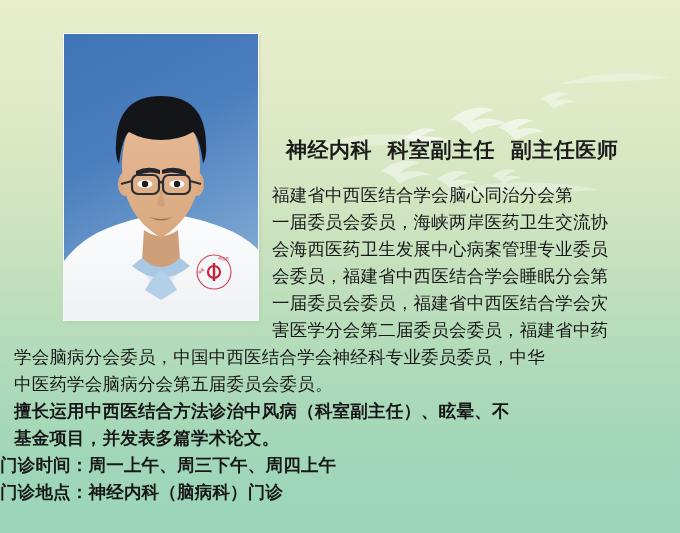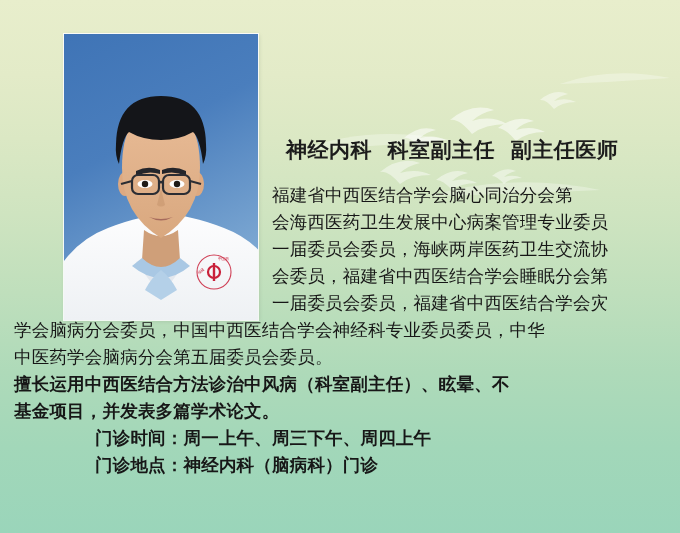--- a/index.html
+++ b/index.html
@@ -95,21 +95,21 @@
     letter-spacing: 0.2px;
   }
   
   .line {
     white-space: pre;
     display: block;
   }
   .line.right-col { padding-left: 272px; }
   .line.full-col  { padding-left: 14px; }
   .para.emph .line { font-weight: bold; }
-  .clinic .line { padding-left: 95px; font-weight: bold; }
+  .clinic .line { font-weight: bold; }
 </style>
 </head>
 <body>
 
 <div id="poster">
 
   <svg class="deco" viewBox="0 0 680 533" xmlns="http://www.w3.org/2000/svg">
     <g fill="#ffffff" opacity="0.55">
 
       <path d="M404 138 q16 -14 32 -8 q-10 2 -16 8 q14 -4 26 2 q-16 0 -26 8 q-10 -12 -16 -10z"></path>
@@ -206,24 +206,25 @@
     </svg>
   </div>
 
 
   <div class="subtitle">神经内科  科室副主任  副主任医师</div>
 
   <div class="body-wrap">
 
     <p class="para">
       <span class="line right-col">福建省中西医结合学会脑心同治分会第</span>
+      <span class="line right-col">一届委员会委员，海峡两岸医药卫生交流协</span>
       <span class="line right-col">会海西医药卫生发展中心病案管理专业委员</span>
-      <span class="line right-col">一届委员会委员，海峡两岸医药卫生交流协</span>
       <span class="line right-col">会委员，福建省中西医结合学会睡眠分会第</span>
       <span class="line right-col">一届委员会委员，福建省中西医结合学会灾</span>
+      <span class="line right-col">害医学分会第二届委员会委员，福建省中药</span>
       <span class="line full-col">学会脑病分会委员，中国中西医结合学会神经科专业委员委员，中华</span>
       <span class="line full-col">中医药学会脑病分会第五届委员会委员。</span>
     </p>
 
     <p class="para emph">
       <span class="line full-col">擅长运用中西医结合方法诊治中风病（科室副主任）、眩晕、不</span>
       <span class="line full-col">基金项目，并发表多篇学术论文。</span>
     </p>
 
     <p class="para clinic">

